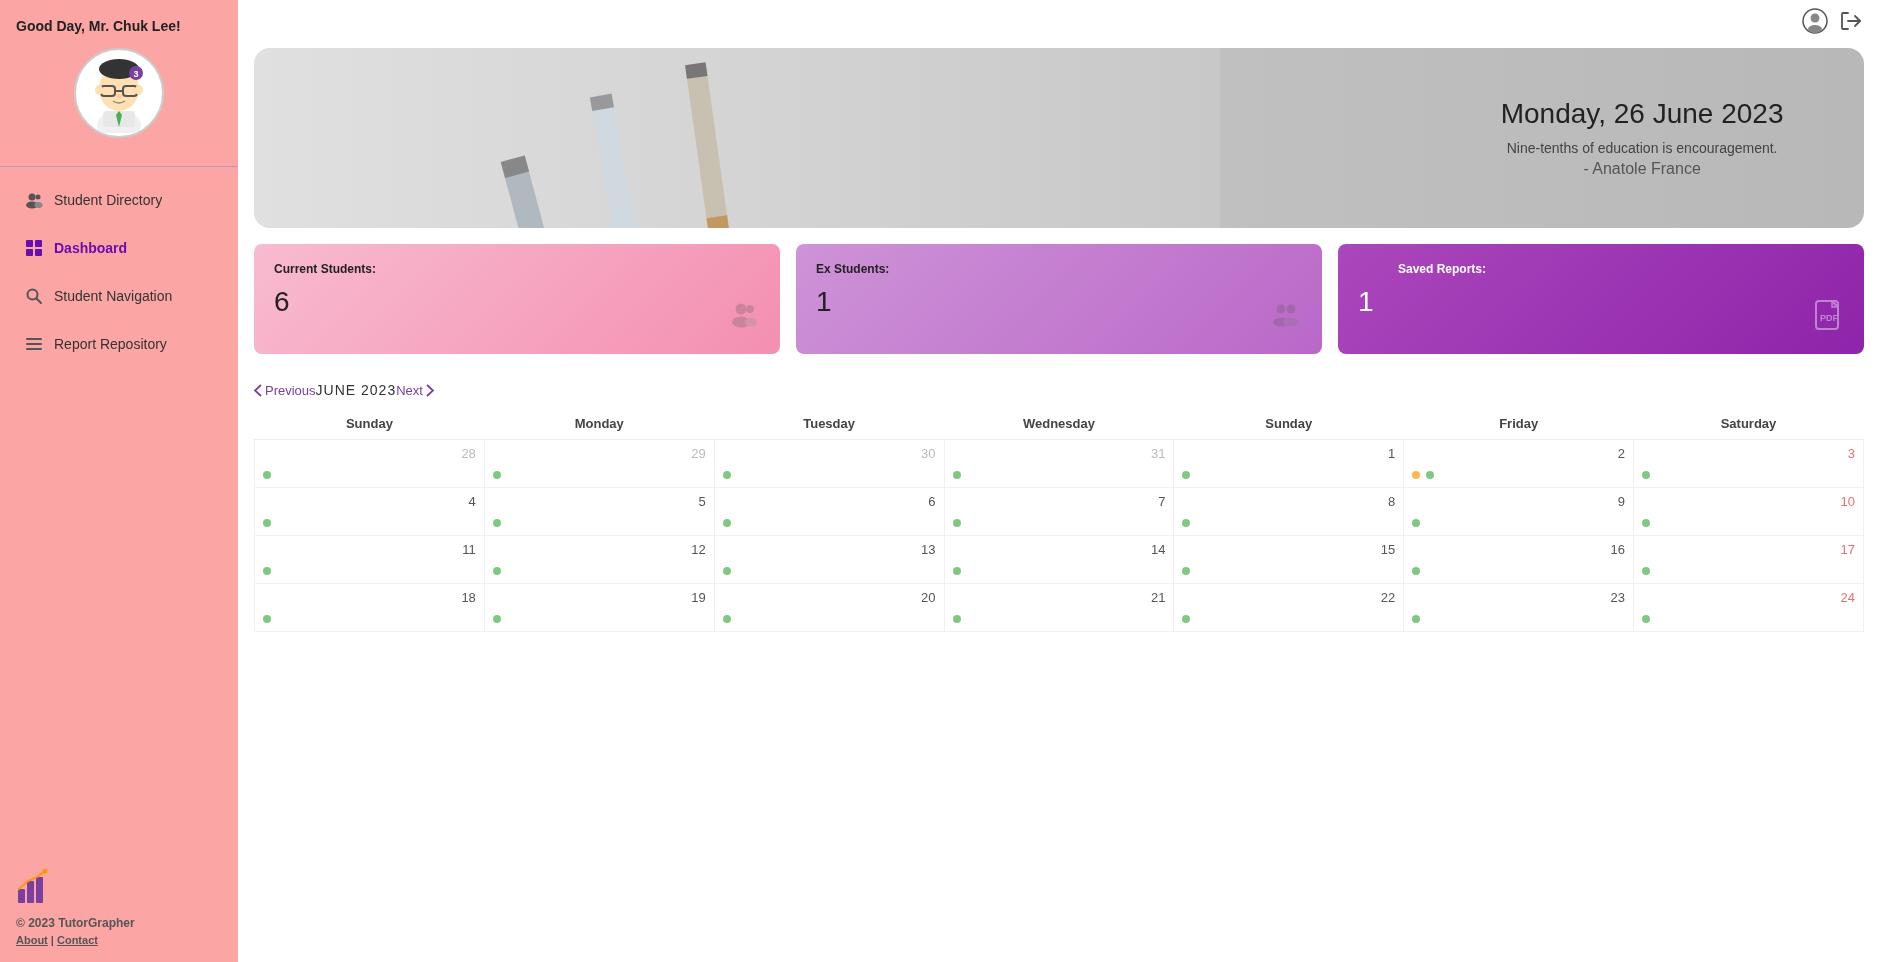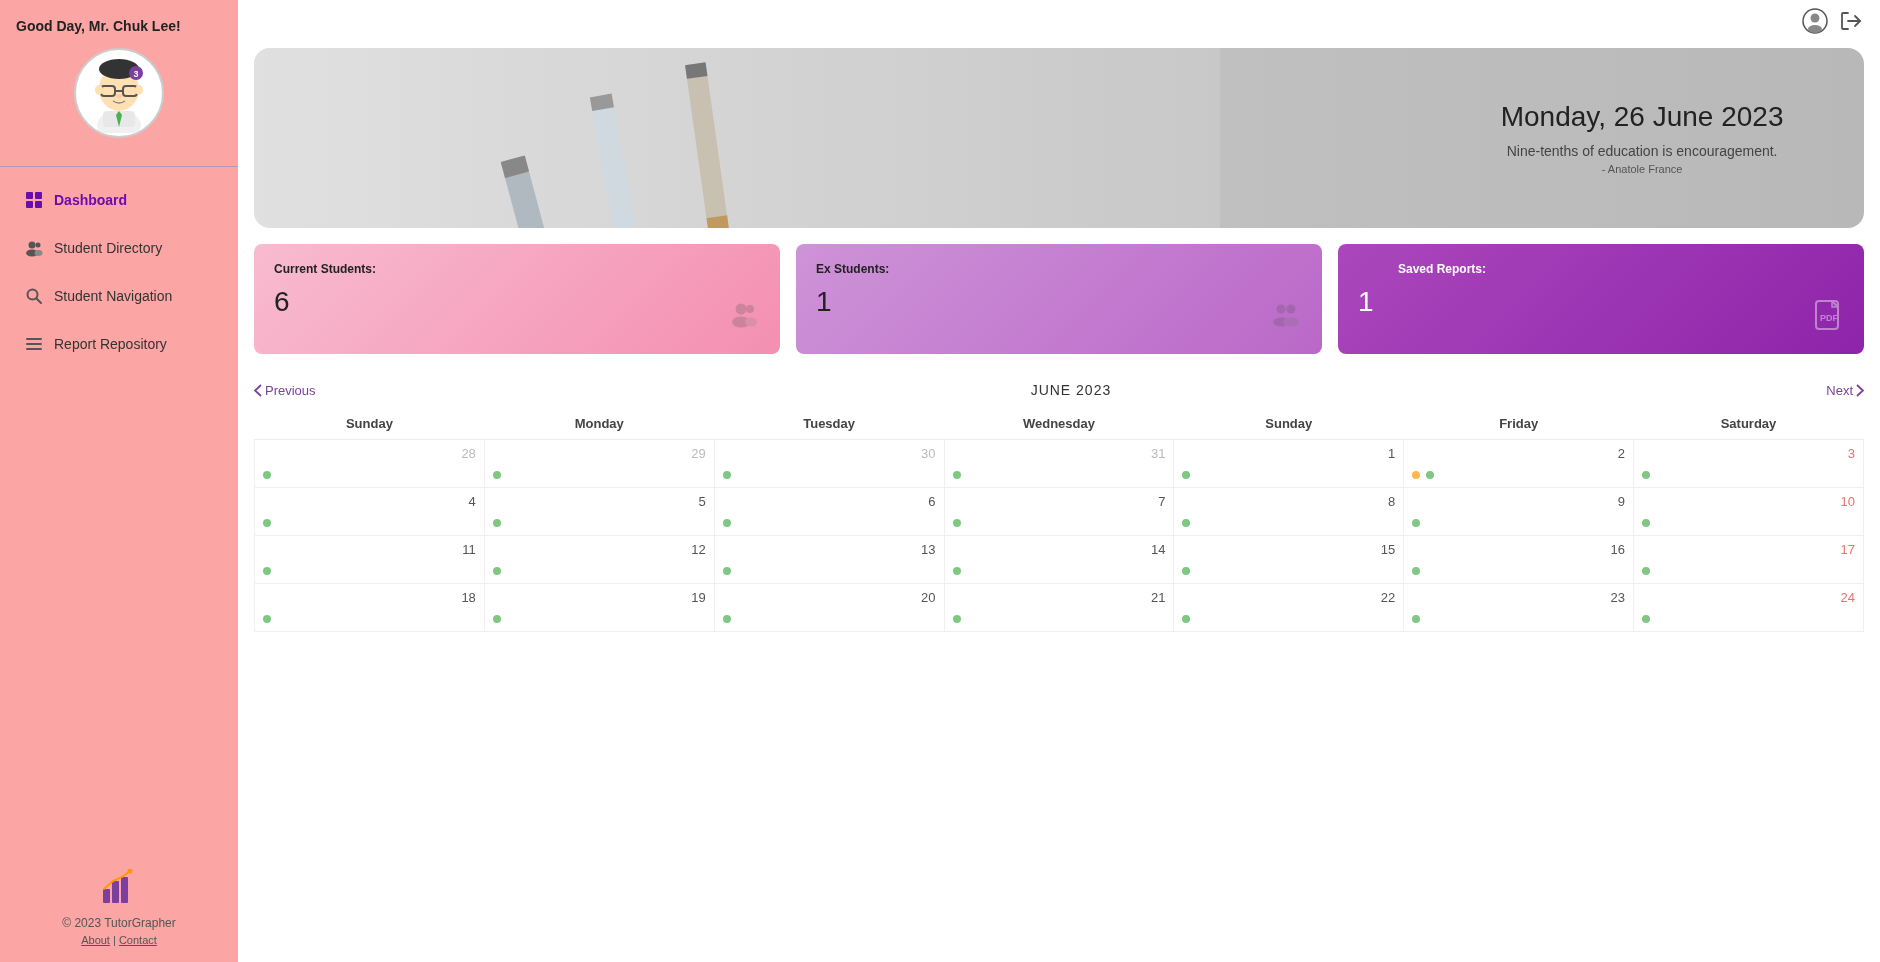--- a/index.html
+++ b/index.html
@@ -66,21 +66,22 @@
     .nav-icon {
       width: 20px;
       height: 20px;
       display: flex;
       align-items: center;
       justify-content: center;
     }
     .sidebar-footer {
       margin-top: auto;
       padding: 16px;
-      text-align: center;
+      text-align: left;
+      font-weight: bold;
     }
     .footer-logo-icon {
       color: #7b3fa0;
       font-size: 28px;
       margin-bottom: 4px;
     }
     .footer-copyright {
       font-size: 12px;
       color: #555;
       margin-bottom: 4px;
@@ -146,21 +147,21 @@
       font-weight: 300;
       color: #222;
       margin-bottom: 10px;
     }
     .banner-quote {
       font-size: 14px;
       color: #444;
       margin-bottom: 4px;
     }
     .banner-author {
-      font-size: 11px;
+      font-size: 16px;
       color: #555;
     }
 
     
     .stats-row {
       display: flex;
       gap: 16px;
       margin: 16px 16px;
     }
     .stat-card {
@@ -202,21 +203,20 @@
     }
     .stat-card-purple-dark .stat-icon { color: white; opacity: 0.6; }
 
     
     .calendar-section {
       margin: 0 16px 16px 16px;
     }
     .calendar-nav {
       display: flex;
       align-items: center;
-      justify-content: space-between;
       padding: 12px 0 10px 0;
     }
     .cal-prev, .cal-next {
       color: #7b3fa0;
       font-size: 13px;
       cursor: pointer;
       display: flex;
       align-items: center;
       gap: 3px;
       font-weight: 500;
@@ -308,42 +308,42 @@
           <circle cx="57" cy="20" r="7" fill="#7b3fa0"></circle>
           <text x="57" y="24" text-anchor="middle" fill="white" font-size="9" font-weight="bold">3</text>
         </svg>
       </div>
     </div>
   </div>
 
   <div class="divider"></div>
 
   <nav>
+    <div class="nav-item">
+      <span class="nav-icon">
+        <svg width="18" height="18" viewBox="0 0 18 18" fill="none">
+          <circle cx="7" cy="6" r="3.5" fill="#555"></circle>
+          <circle cx="13" cy="6" r="2.5" fill="#555"></circle>
+          <ellipse cx="7" cy="14" rx="6" ry="3.5" fill="#555"></ellipse>
+          <ellipse cx="13.5" cy="14" rx="4" ry="3" fill="#888"></ellipse>
+        </svg>
+      </span>
+      <span>Student Directory</span>
+    </div>
+
     <div class="nav-item active">
       <span class="nav-icon">
         <svg width="18" height="18" viewBox="0 0 18 18" fill="none">
           <rect x="1" y="1" width="7" height="7" rx="1" fill="#6a0dad"></rect>
           <rect x="10" y="1" width="7" height="7" rx="1" fill="#6a0dad"></rect>
           <rect x="1" y="10" width="7" height="7" rx="1" fill="#6a0dad"></rect>
           <rect x="10" y="10" width="7" height="7" rx="1" fill="#6a0dad"></rect>
         </svg>
       </span>
       <span>Dashboard</span>
-    </div>
-
-    <div class="nav-item">
-      <span class="nav-icon">
-        <svg width="18" height="18" viewBox="0 0 18 18" fill="none">
-          <circle cx="7" cy="6" r="3.5" fill="#555"></circle>
-          <circle cx="13" cy="6" r="2.5" fill="#555"></circle>
-          <ellipse cx="7" cy="14" rx="6" ry="3.5" fill="#555"></ellipse>
-          <ellipse cx="13.5" cy="14" rx="4" ry="3" fill="#888"></ellipse>
-        </svg>
-      </span>
-      <span>Student Directory</span>
     </div>
 
     <div class="nav-item">
       <span class="nav-icon">
         <svg width="18" height="18" viewBox="0 0 18 18" fill="none">
           <circle cx="7.5" cy="7.5" r="5" stroke="#555" stroke-width="2" fill="none"></circle>
           <line x1="11.5" y1="11.5" x2="16" y2="16" stroke="#555" stroke-width="2" stroke-linecap="round"></line>
         </svg>
       </span>
       <span>Student Navigation</span>

